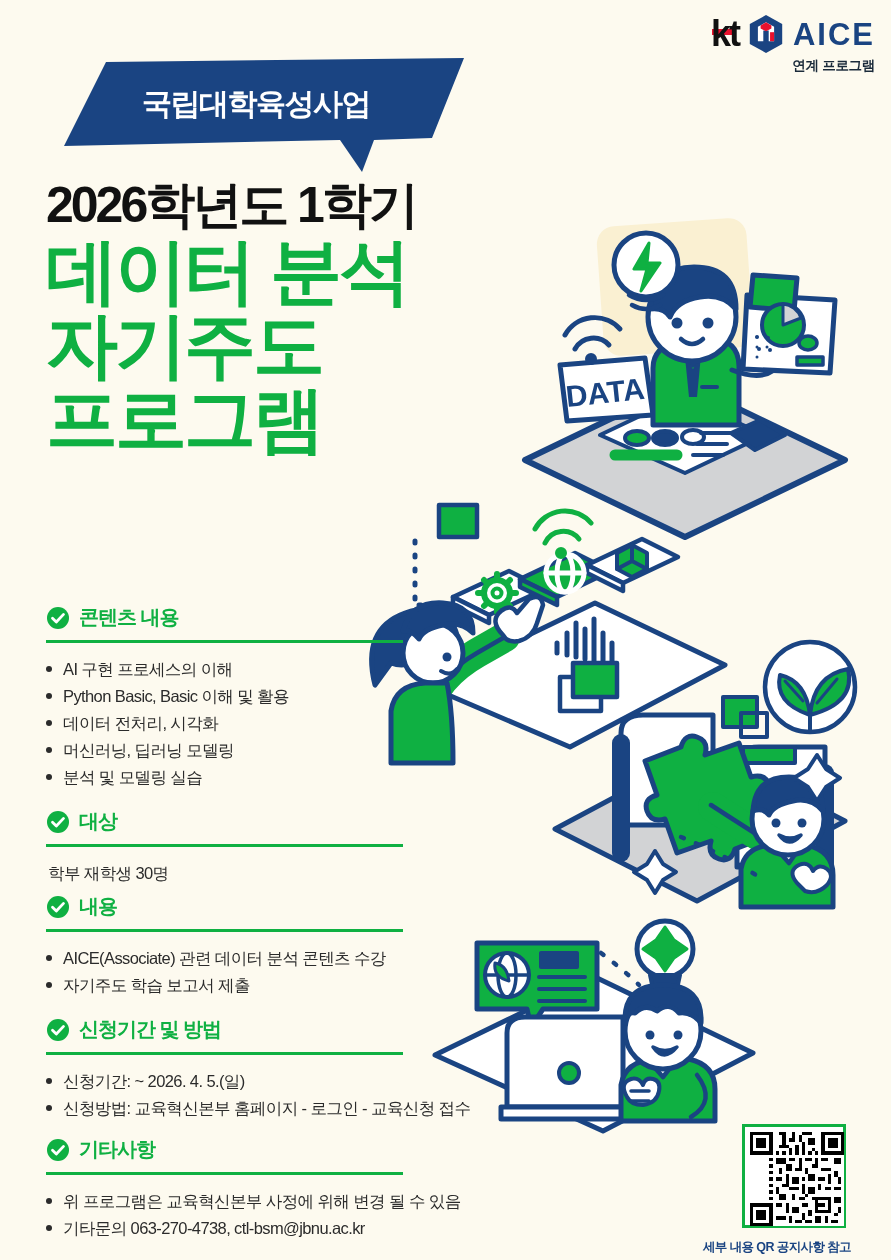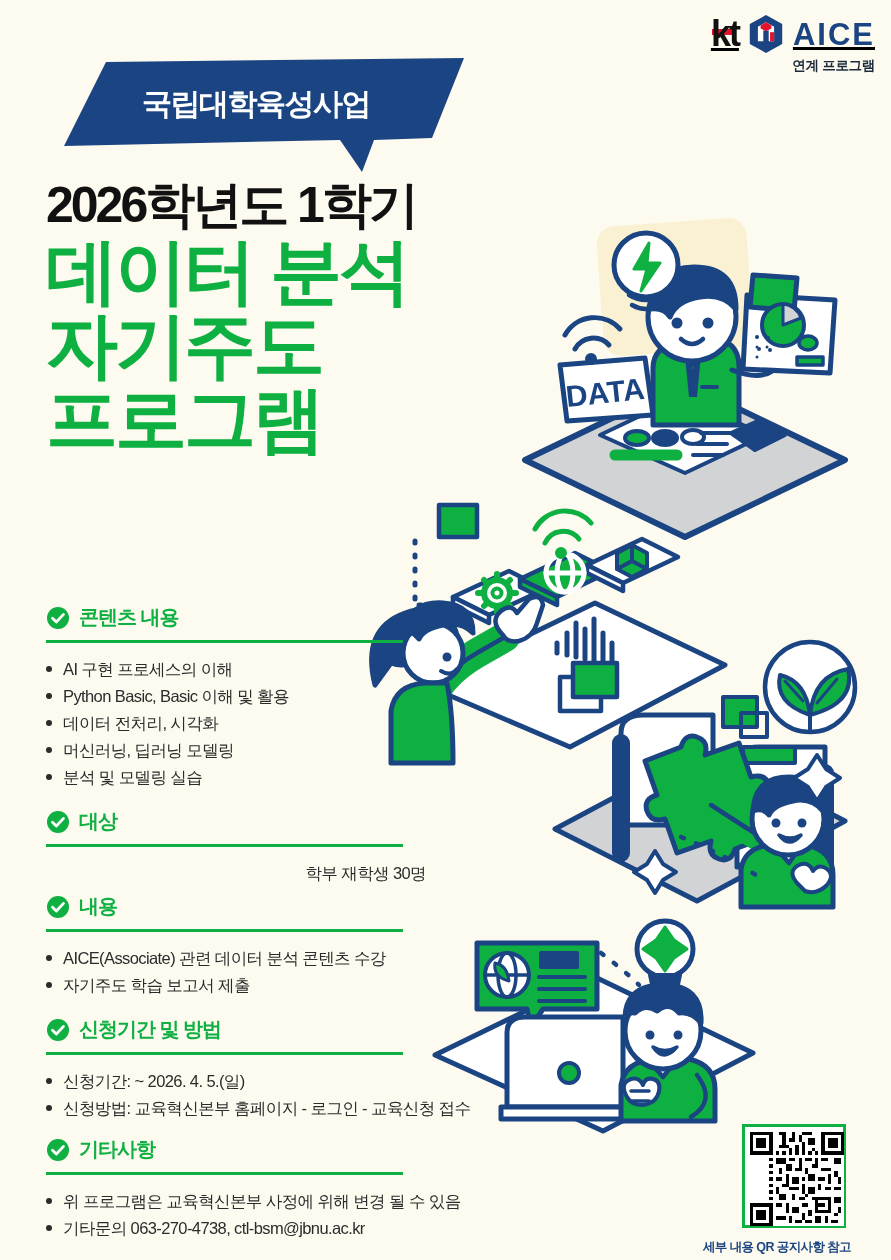--- a/index.html
+++ b/index.html
@@ -8,21 +8,21 @@
 
   #poster{
     position:relative;
     width:891px; height:1260px;
     background:#fdfaef;
     overflow:hidden;
   }
 
   
   .logo-block{ position:absolute; top:14px; right:16px; text-align:right; }
-  .logo-row{ display:flex; align-items:center; justify-content:flex-end; gap:9px; height:40px;text-decoration:underline; }
+  .logo-row{ display:flex; align-items:center; justify-content:flex-end; gap:9px; height:40px; }
   .kt-mark{ position:relative; font-size:36px; font-weight:bold; color:#111111; letter-spacing:-2px; line-height:36px; }
   .kt-mark .kt-bar{ position:absolute; left:1px; top:13px; width:24px; height:6px; background:#e8112d; }
   .kt-mark span{ position:relative; z-index:2; }
   .aice-cube{ width:36px; height:40px; }
   .aice-word{ font-size:31px; font-weight:bold; color:#1a4482; letter-spacing:2px; line-height:31px; }
   .logo-sub{ font-size:13.5px; font-weight:bold; color:#1a2a3a; margin-top:3px; letter-spacing:-0.3px; }
 
   
   .ribbon-wrap{ position:absolute; left:44px; top:54px; width:420px; height:120px; }
   .ribbon-text{
@@ -53,21 +53,21 @@
   .sec-rule{ height:2.5px; background:#0fb042; margin-top:9px; width:357px; }
   .sec-body{ margin-top:13px; }
   .bullet-li{
     display:flex; align-items:flex-start; gap:11px;
     font-size:16.5px; color:#2b2b2b; letter-spacing:-0.6px;
     line-height:27px; white-space:nowrap;
   }
   .dot{ width:6px; height:6px; border-radius:50%; background:#2b2b2b; margin-top:10px; flex:0 0 6px; }
   .plain-line{
     font-size:16.5px; color:#2b2b2b; letter-spacing:-0.6px;
-    line-height:27px; white-space:nowrap; padding-left:2px;text-align:right;
+    line-height:27px; white-space:nowrap; padding-left:2px;
   }
 
   
   .qr-block{ position:absolute; left:735px; top:1124px; width:118px; text-align:center; }
   .qr-frame{ width:104px; height:104px; border:3px solid #0fb042; background:#ffffff; padding:5px; margin:0 auto; }
   .qr-cap{ margin-top:11px; font-size:12.5px; font-weight:bold; color:#1a4482; letter-spacing:-0.6px; white-space:nowrap; margin-left:-34px; }
 
   svg{ display:block; overflow:visible; }
   .art{ position:absolute; pointer-events:none; }
 </style>

